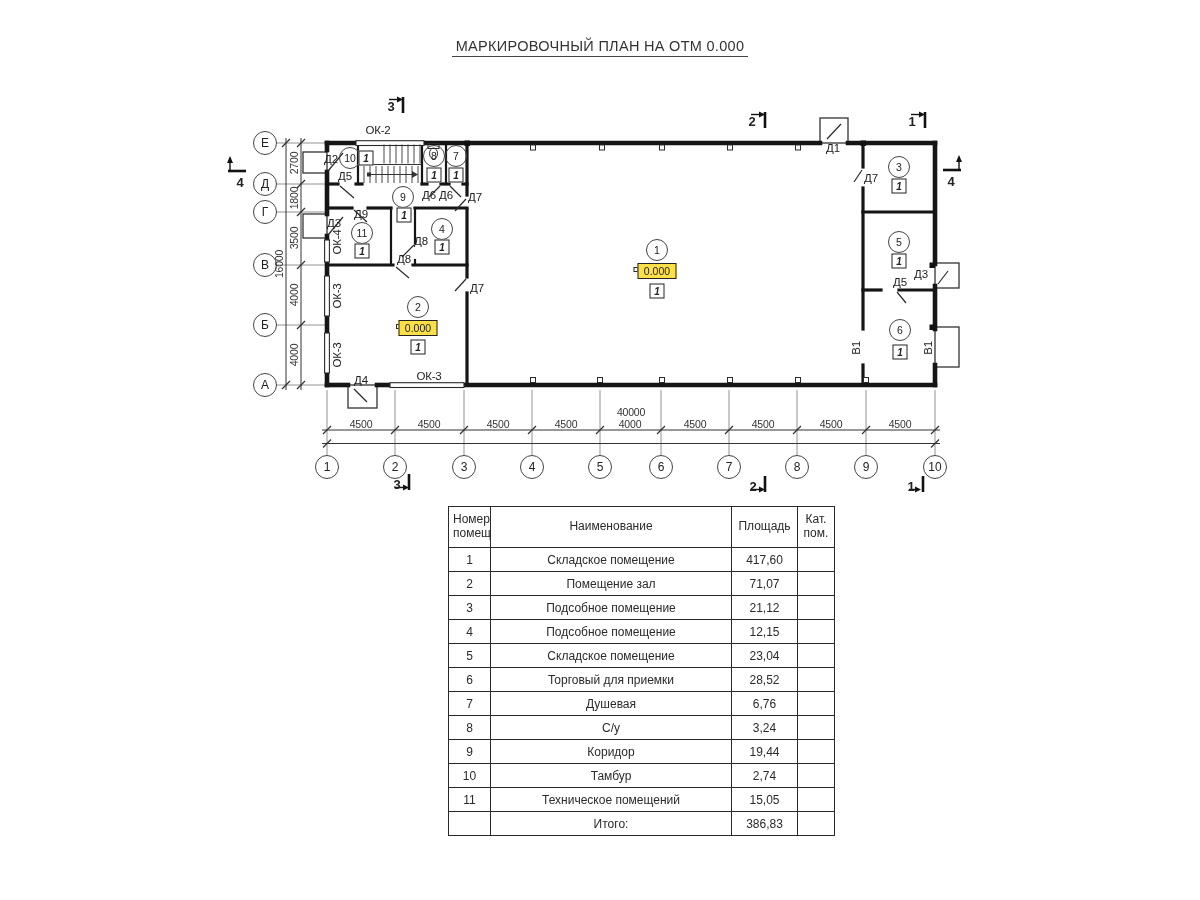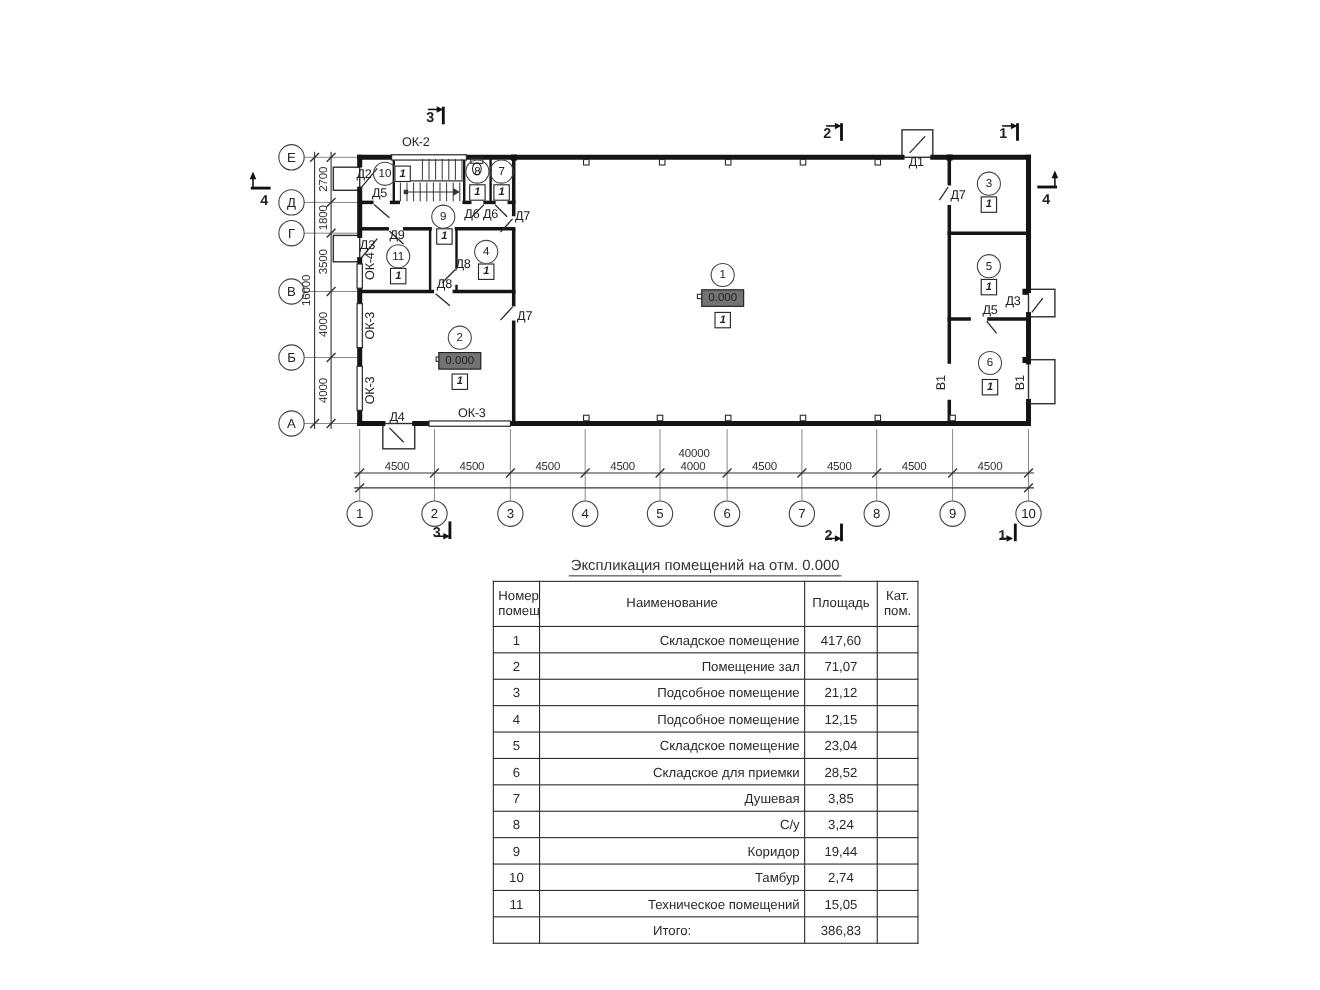--- a/index.html
+++ b/index.html
@@ -18,42 +18,43 @@
   .plbl.win{font-size:11.5px;}
   .axis-circle{position:absolute;width:22px;height:22px;border:1.2px solid #444;border-radius:50%;
         background:#fff;display:flex;align-items:center;justify-content:center;font-size:12px;
         transform:translate(-50%,-50%);}
   .room-circle{position:absolute;width:20px;height:20px;border:1.1px solid #444;border-radius:50%;
         background:transparent;display:flex;align-items:center;justify-content:center;font-size:10.5px;
         transform:translate(-50%,-50%);}
   .floor-sq{position:absolute;width:13px;height:13px;border:1.4px solid #222;background:#fff;
         display:flex;align-items:center;justify-content:center;font-size:10px;font-style:italic;
         font-weight:bold;transform:translate(-50%,-50%);}
-  .elev-box{position:absolute;width:37px;height:14px;border:1.7px solid #222;background:#737373;
+  .elev-box{position:absolute;width:37px;height:14px;border:1.7px solid #222;background:#fde047;
         display:flex;align-items:center;justify-content:center;font-size:10.5px;
         transform:translate(-50%,-50%);}
   
   #table-wrap{position:absolute;left:448px;top:506px;width:386px;}
   .tbl-title{text-align:center;font-size:13.5px;color:#333;margin-bottom:7px;}
   .tbl-title span{border-bottom:1.2px solid #444;padding:0 2px 2px 2px;}
   table.expl{border-collapse:collapse;width:386px;table-layout:fixed;}
   table.expl th,table.expl td{border:1.4px solid #2a2a2a;font-weight:normal;font-size:12px;
         color:#2a2a2a;padding:0 4px;overflow:hidden;}
   table.expl th{height:40px;line-height:1.15;text-align:center;}
   table.expl td{height:23px;}
   col.c-num{width:42px;} col.c-name{width:241px;} col.c-area{width:66px;} col.c-cat{width:37px;}
   td.num,td.area{text-align:center;}
-  td.name{text-align:right;padding-left:7px;}
+  td.name{text-align:center;padding-left:7px;}
   td.total-label{text-align:center;padding-right:5px;}
 </style>
 </head>
 <body>
 
 <div id="page">
 
+  <div class="title"><span>МАРКИРОВОЧНЫЙ ПЛАН НА ОТМ 0.000</span></div>
 
   <svg id="plan-svg" width="1200" height="900" viewBox="0 0 1200 900">
 
     <g stroke="#777" stroke-width="0.8">
       <line x1="327" y1="390" x2="327" y2="455"></line>
         <line x1="395" y1="390" x2="395" y2="455"></line>
       <line x1="464" y1="390" x2="464" y2="455"></line>
         <line x1="532" y1="390" x2="532" y2="455"></line>
       <line x1="600" y1="390" x2="600" y2="455"></line>
         <line x1="661" y1="390" x2="661" y2="455"></line>
@@ -343,21 +344,20 @@
       <div class="floor-sq" style="left: 434px; top: 175px;">1</div>
       <div class="room-circle" style="left: 403px; top: 197px;">9</div>
       <div class="floor-sq" style="left: 404px; top: 215px;">1</div>
       <div class="room-circle" style="left: 350px; top: 158px;">10</div>
       <div class="floor-sq" style="left: 366px; top: 158px;">1</div>
       <div class="room-circle" style="left: 362px; top: 233px;">11</div>
       <div class="floor-sq" style="left: 362px; top: 251px;">1</div>
     </div>
 
   <div id="table-wrap">
-    <div class="tbl-title"><span>Экспликация помещений на отм. 0.000</span></div>
     <table class="expl">
       <colgroup>
           <col class="c-num">
           <col class="c-name">
           <col class="c-area">
           <col class="c-cat">
         </colgroup>
       <thead>
         <tr>
           <th>Номер помещ.</th>
@@ -392,28 +392,28 @@
             <td class="cat"></td>
           </tr>
           <tr>
             <td class="num">5</td>
             <td class="name">Складское помещение</td>
             <td class="area">23,04</td>
             <td class="cat"></td>
           </tr>
           <tr>
             <td class="num">6</td>
-            <td class="name">Складское для приемки</td>
+            <td class="name">Торговый для приемки</td>
             <td class="area">28,52</td>
             <td class="cat"></td>
           </tr>
           <tr>
             <td class="num">7</td>
             <td class="name">Душевая</td>
-            <td class="area">3,85</td>
+            <td class="area">6,76</td>
             <td class="cat"></td>
           </tr>
           <tr>
             <td class="num">8</td>
             <td class="name">С/у</td>
             <td class="area">3,24</td>
             <td class="cat"></td>
           </tr>
           <tr>
             <td class="num">9</td>

